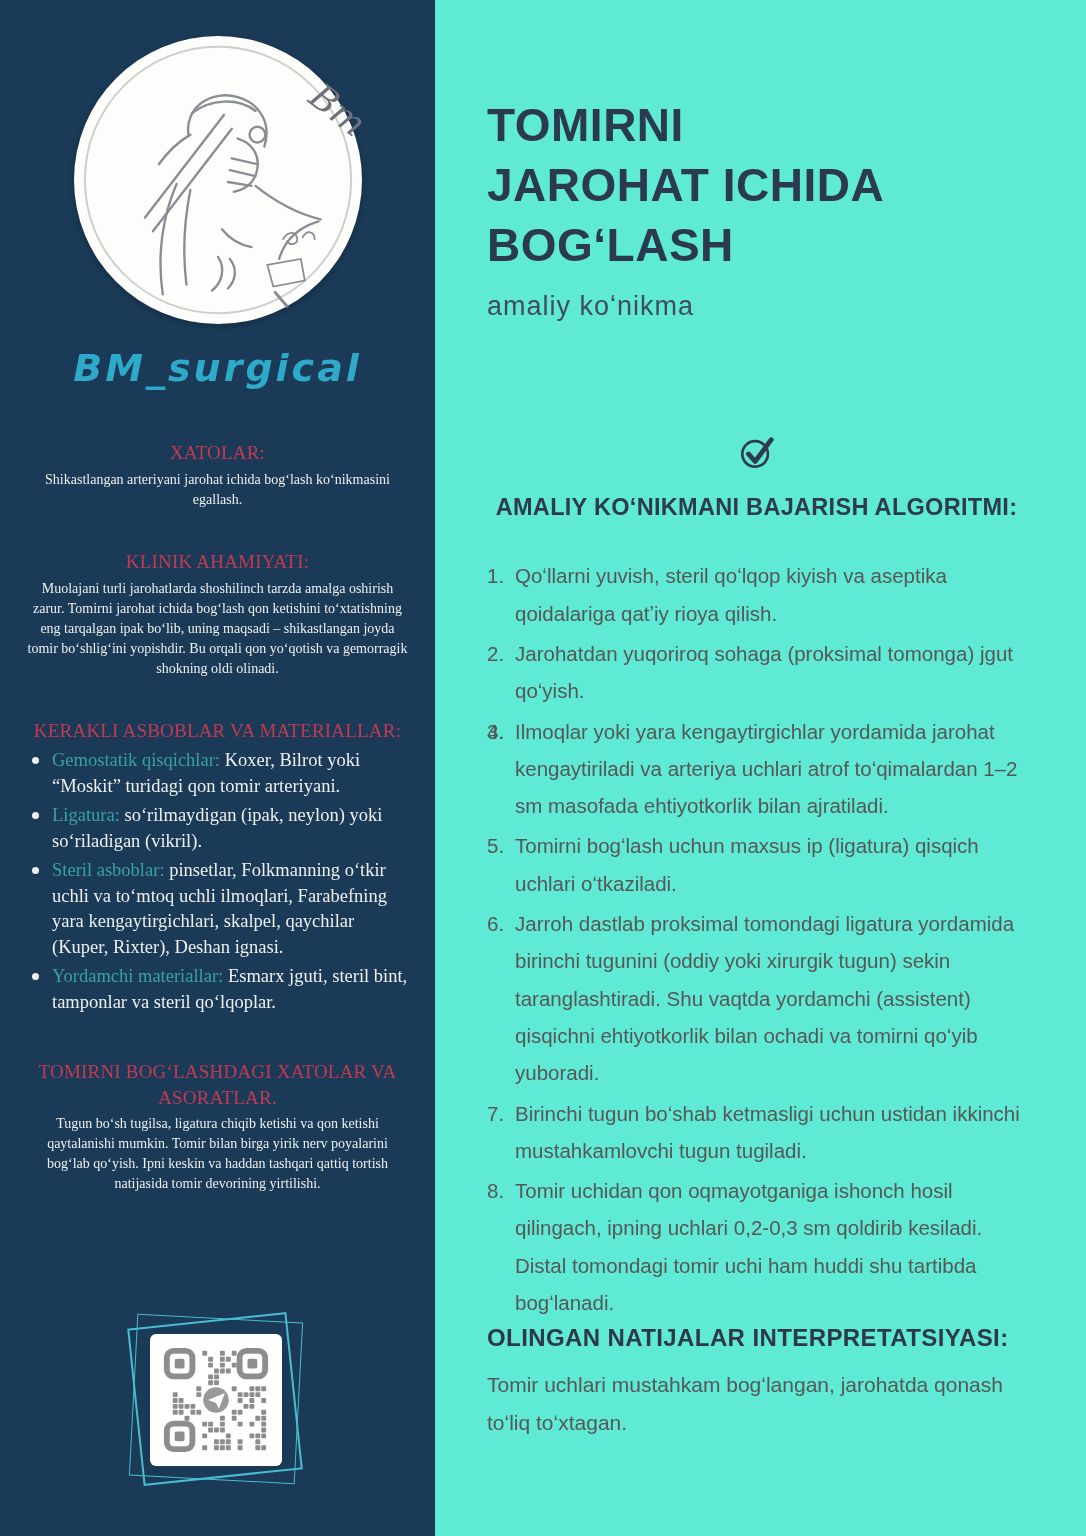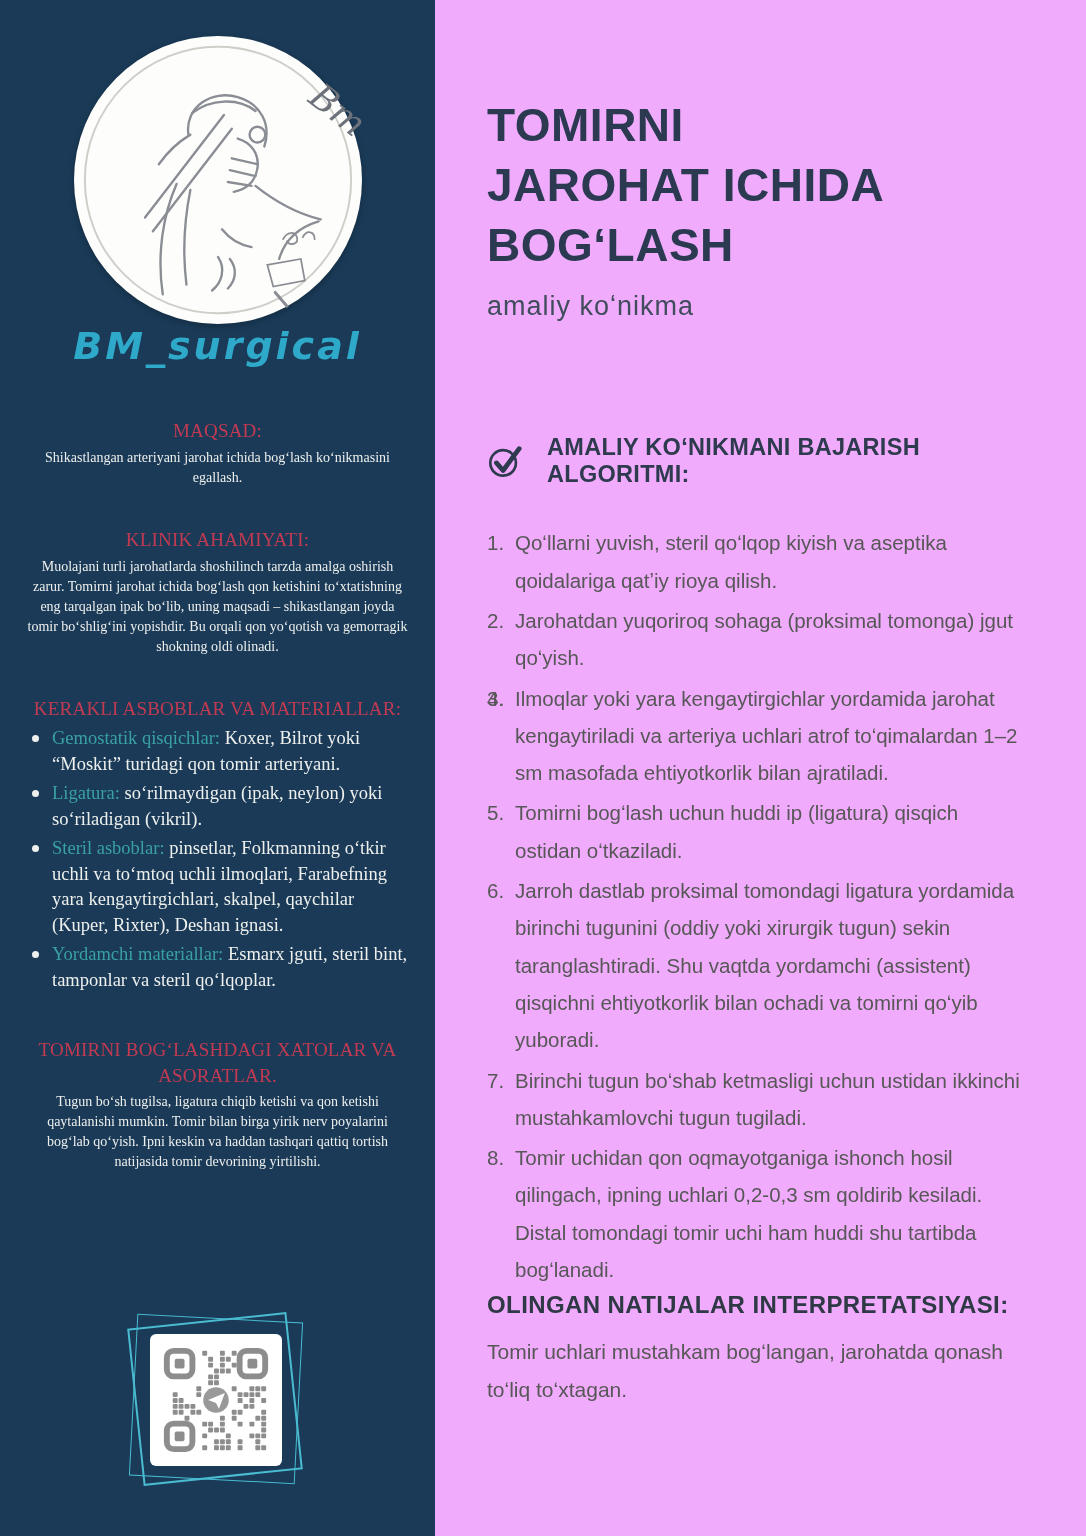--- a/index.html
+++ b/index.html
@@ -16,21 +16,21 @@
     display:flex; flex-direction:column; align-items:center;
     padding:36px 26px 44px 26px;
   }
   .logo-circle {
     width:288px; height:288px; border-radius:50%; background:#fdfdfb;
     flex:none; display:flex; align-items:center; justify-content:center;
     box-shadow:0 2px 6px rgba(0,0,0,0.25);
   }
   .logo-circle svg { width:288px; height:288px; }
   .brand {
-    color:#2fa9c9; font-size:38px; font-weight:700;
+    margin-top:22px; color:#2fa9c9; font-size:38px; font-weight:700;
     font-style:italic; letter-spacing:3px;
     font-family:"DejaVu Sans", sans-serif;
   }
   .sb-sections { width:100%; margin-top:50px; display:flex; flex-direction:column; }
   .sb-section { margin-bottom:40px; }
   .sb-heading {
     font-family:"Liberation Serif", serif; font-weight:400;
     color:#c23a52; font-size:19px; text-align:center; line-height:1.35;
     margin-bottom:4px; letter-spacing:0.2px;
   }
@@ -57,30 +57,30 @@
   .qr-frame.f1 { transform:rotate(-6deg); }
   .qr-frame.f2 { transform:rotate(3deg); border-width:1px; width:166px; height:162px; left:8px; top:12px; }
   .qr-card {
     position:absolute; left:25px; top:28px; width:132px; height:132px;
     background:#ffffff; border-radius:6px; display:flex;
     align-items:center; justify-content:center;
   }
   .qr-card svg { width:118px; height:118px; }
 
   
-  .content { flex:1; padding:96px 60px 0 52px; background:#f0abfc; display:flex; flex-direction:column; }
+  .content { flex:1; padding:96px 60px 0 52px; background:#5eead4; display:flex; flex-direction:column; }
   .title {
     color:#2b3a50; font-size:46px; font-weight:800; line-height:1.3;
     letter-spacing:0.5px; font-family:"Liberation Sans", sans-serif;
   }
   .title span { display:block; }
   .subtitle { margin-top:16px; font-size:27px; color:#414c5c; letter-spacing:1px; font-weight:400; }
 
   .algo-heading {
-    margin-top:112px; display:flex; align-items:center; gap:24px;
+    margin-top:112px; display:flex; align-items:center; gap:24px;flex-direction:column;
   }
   .algo-heading .check-wrap { width:36px; height:36px; flex:none; }
   .algo-heading h2 {
     font-size:23.5px; font-weight:800; color:#2e3a4e; letter-spacing:0.3px;
   }
 
   .steps {
     list-style:none; margin-top:36px; font-size:20.5px; color:#575757;
     line-height:1.82;
   }
@@ -134,21 +134,21 @@
           <path d="M204 260 L216 274" stroke-width="3"></path>
         </g>
         <text x="236" y="66" font-family="DejaVu Serif, serif" font-style="italic" font-size="36" fill="#6d727a" transform="rotate(38 236 66)">Bm</text>
       </svg>
     </div>
 
     <div class="brand">BM_surgical</div>
 
     <div class="sb-sections">
         <section class="sb-section">
-          <h3 class="sb-heading">MAQSAD:</h3>
+          <h3 class="sb-heading">XATOLAR:</h3>
           <p class="sb-body">Shikastlangan arteriyani jarohat ichida bogʻlash koʻnikmasini egallash.</p>
         </section>
         <section class="sb-section">
           <h3 class="sb-heading">KLINIK AHAMIYATI:</h3>
           <p class="sb-body">Muolajani turli jarohatlarda shoshilinch tarzda amalga oshirish zarur. Tomirni jarohat ichida bogʻlash qon ketishini toʻxtatishning eng tarqalgan ipak boʻlib, uning maqsadi – shikastlangan joyda tomir boʻshligʻini yopishdir. Bu orqali qon yoʻqotish va gemorragik shokning oldi olinadi.</p>
         </section>
         <section class="sb-section">
           <h3 class="sb-heading">KERAKLI ASBOBLAR VA MATERIALLAR:</h3>
           <ul class="sb-bullets">
             <li><span class="dot"></span><span class="lead">Gemostatik qisqichlar: </span><span>Koxer, Bilrot yoki “Moskit” turidagi qon tomir arteriyani.</span></li>
@@ -281,21 +281,21 @@
         </svg>
       </span>
       <h2>AMALIY KOʻNIKMANI BAJARISH ALGORITMI:</h2>
     </div>
 
     <ol class="steps">
         <li><span class="num">1.</span><span>Qoʻllarni yuvish, steril qoʻlqop kiyish va aseptika qoidalariga qatʼiy rioya qilish.</span></li>
         <li><span class="num">2.</span><span>Jarohatdan yuqoriroq sohaga (proksimal tomonga) jgut qoʻyish.</span></li>
         <li><span class="num">3.</span></li>
         <li><span class="num">4.</span><span>Ilmoqlar yoki yara kengaytirgichlar yordamida jarohat kengaytiriladi va arteriya uchlari atrof toʻqimalardan 1–2 sm masofada ehtiyotkorlik bilan ajratiladi.</span></li>
-        <li><span class="num">5.</span><span>Tomirni bogʻlash uchun huddi ip (ligatura) qisqich ostidan oʻtkaziladi.</span></li>
+        <li><span class="num">5.</span><span>Tomirni bogʻlash uchun maxsus ip (ligatura) qisqich uchlari oʻtkaziladi.</span></li>
         <li><span class="num">6.</span><span>Jarroh dastlab proksimal tomondagi ligatura yordamida birinchi tugunini (oddiy yoki xirurgik tugun) sekin taranglashtiradi. Shu vaqtda yordamchi (assistent) qisqichni ehtiyotkorlik bilan ochadi va tomirni qoʻyib yuboradi.</span></li>
         <li><span class="num">7.</span><span>Birinchi tugun boʻshab ketmasligi uchun ustidan ikkinchi mustahkamlovchi tugun tugiladi.</span></li>
         <li><span class="num">8.</span><span>Tomir uchidan qon oqmayotganiga ishonch hosil qilingach, ipning uchlari 0,2-0,3 sm qoldirib kesiladi. Distal tomondagi tomir uchi ham huddi shu tartibda bogʻlanadi.</span></li>
       </ol>
 
     <h2 class="results-heading">OLINGAN NATIJALAR INTERPRETATSIYASI:</h2>
     <p class="results-body">Tomir uchlari mustahkam bogʻlangan, jarohatda qonash toʻliq toʻxtagan.</p>
 
   </main>
 </div>

